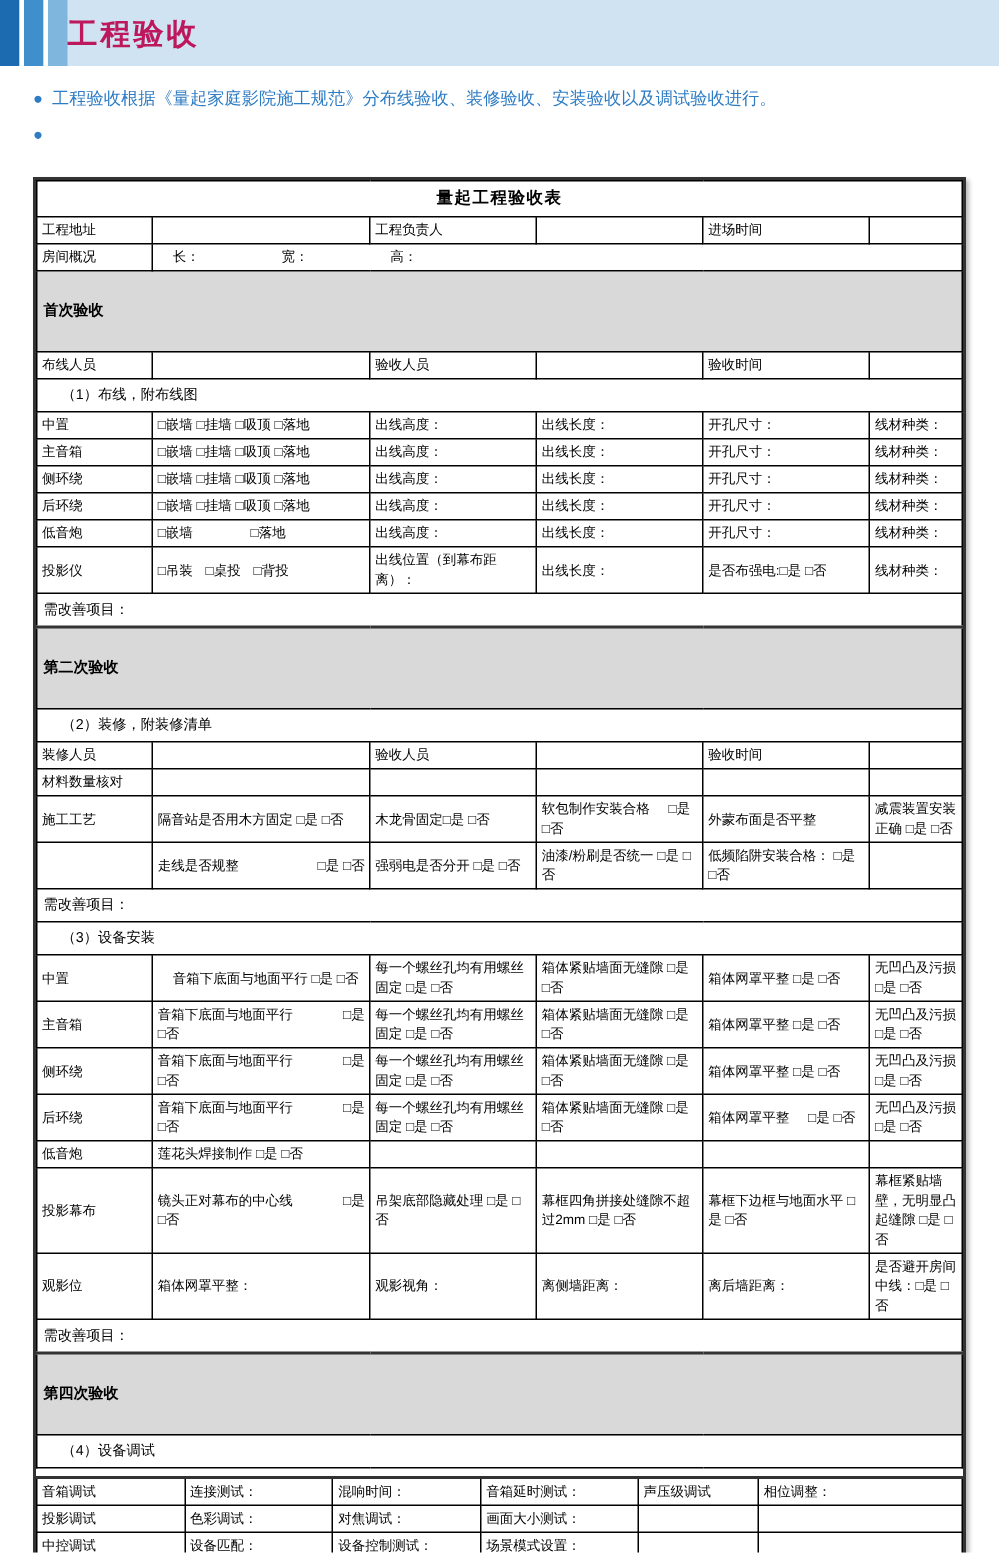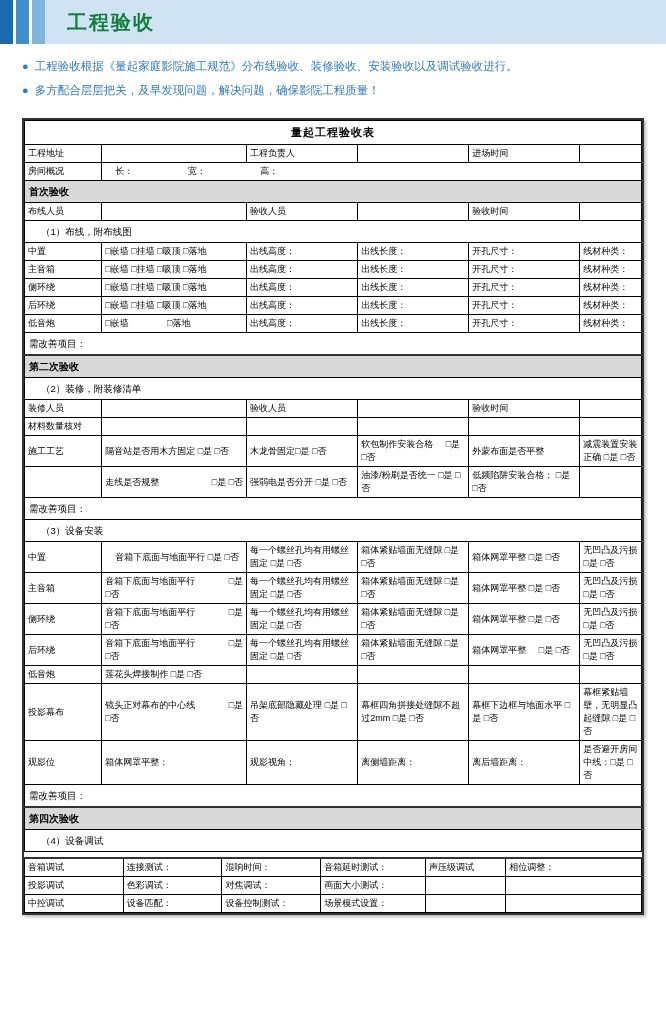--- a/index.html
+++ b/index.html
@@ -28,24 +28,23 @@
     display: flex;
     height: 44px;
     flex: 0 0 auto;
   }
   .bar { width: 13px; height: 44px; }
   .bar-1 { background: #1c6bb0; }
   .bar-2 { background: #3f8fcc; }
   .bar-3 { background: #7fb6de; }
   .bar-gap { width: 3px; background: #ffffff; }
   .banner-title {
-    margin-left: 22px;
     font-size: 20px;
     font-weight: bold;
-    color: #15803d;
+    color: #be185d;
     letter-spacing: 2px;
   }
 
   
   .intro {
     padding: 12px 0 10px 22px;
   }
   .intro-item {
     display: flex;
     align-items: flex-start;
@@ -85,21 +84,21 @@
     text-align: center;
     font-weight: bold;
     font-size: 11px;
     padding: 5px 0 !important;
     letter-spacing: 1px;
   }
   .sec-head {
     background: #d9d9d9;
     font-weight: bold;
     font-size: 10px;
-    padding: 4px 4px !important;
+    padding: 20px 4px !important;
   }
   .sub-head {
     font-size: 9.5px;
     padding: 4px 16px !important;
   }
   .note-row {
     font-size: 9.5px;
     padding: 4px 4px !important;
   }
   .lbl { white-space: nowrap; }
@@ -125,21 +124,20 @@
   <div class="banner-title">工程验收</div>
 </div>
 
 <div class="intro">
   <div class="intro-item">
     <span class="bullet">●</span>
     <span>工程验收根据《量起家庭影院施工规范》分布线验收、装修验收、安装验收以及调试验收进行。</span>
   </div>
   <div class="intro-item">
     <span class="bullet">●</span>
-    <span>多方配合层层把关，及早发现问题，解决问题，确保影院工程质量！</span>
   </div>
 </div>
 
 <div class="table-wrap">
   <table class="form">
     <colgroup>
       <col style="width:12.5%">
       <col style="width:23.5%">
       <col style="width:18%">
       <col style="width:18%">
@@ -245,20 +243,32 @@
       <td>
         <span>□嵌墙</span>
         <span style="padding-left:36px">□落地</span>
       </td>
       <td>出线高度：</td>
       <td>出线长度：</td>
       <td>开孔尺寸：</td>
       <td>线材种类：</td>
     </tr>
 
+    <tr>
+      <td class="lbl">投影仪</td>
+      <td>
+        <span>□吊装</span>
+        <span style="padding-left:6px">□桌投</span>
+        <span style="padding-left:6px">□背投</span>
+      </td>
+      <td>出线位置（到幕布距离）：</td>
+      <td>出线长度：</td>
+      <td>是否布强电:□是   □否</td>
+      <td>线材种类：</td>
+    </tr>
     <tr>
       <td class="note-row" colspan="6">需改善项目：</td>
     </tr>
 
     <tr class="thickline">
       <td class="sec-head" colspan="6">第二次验收</td>
     </tr>
     <tr>
       <td class="sub-head" colspan="6">（2）装修，附装修清单</td>
     </tr>

